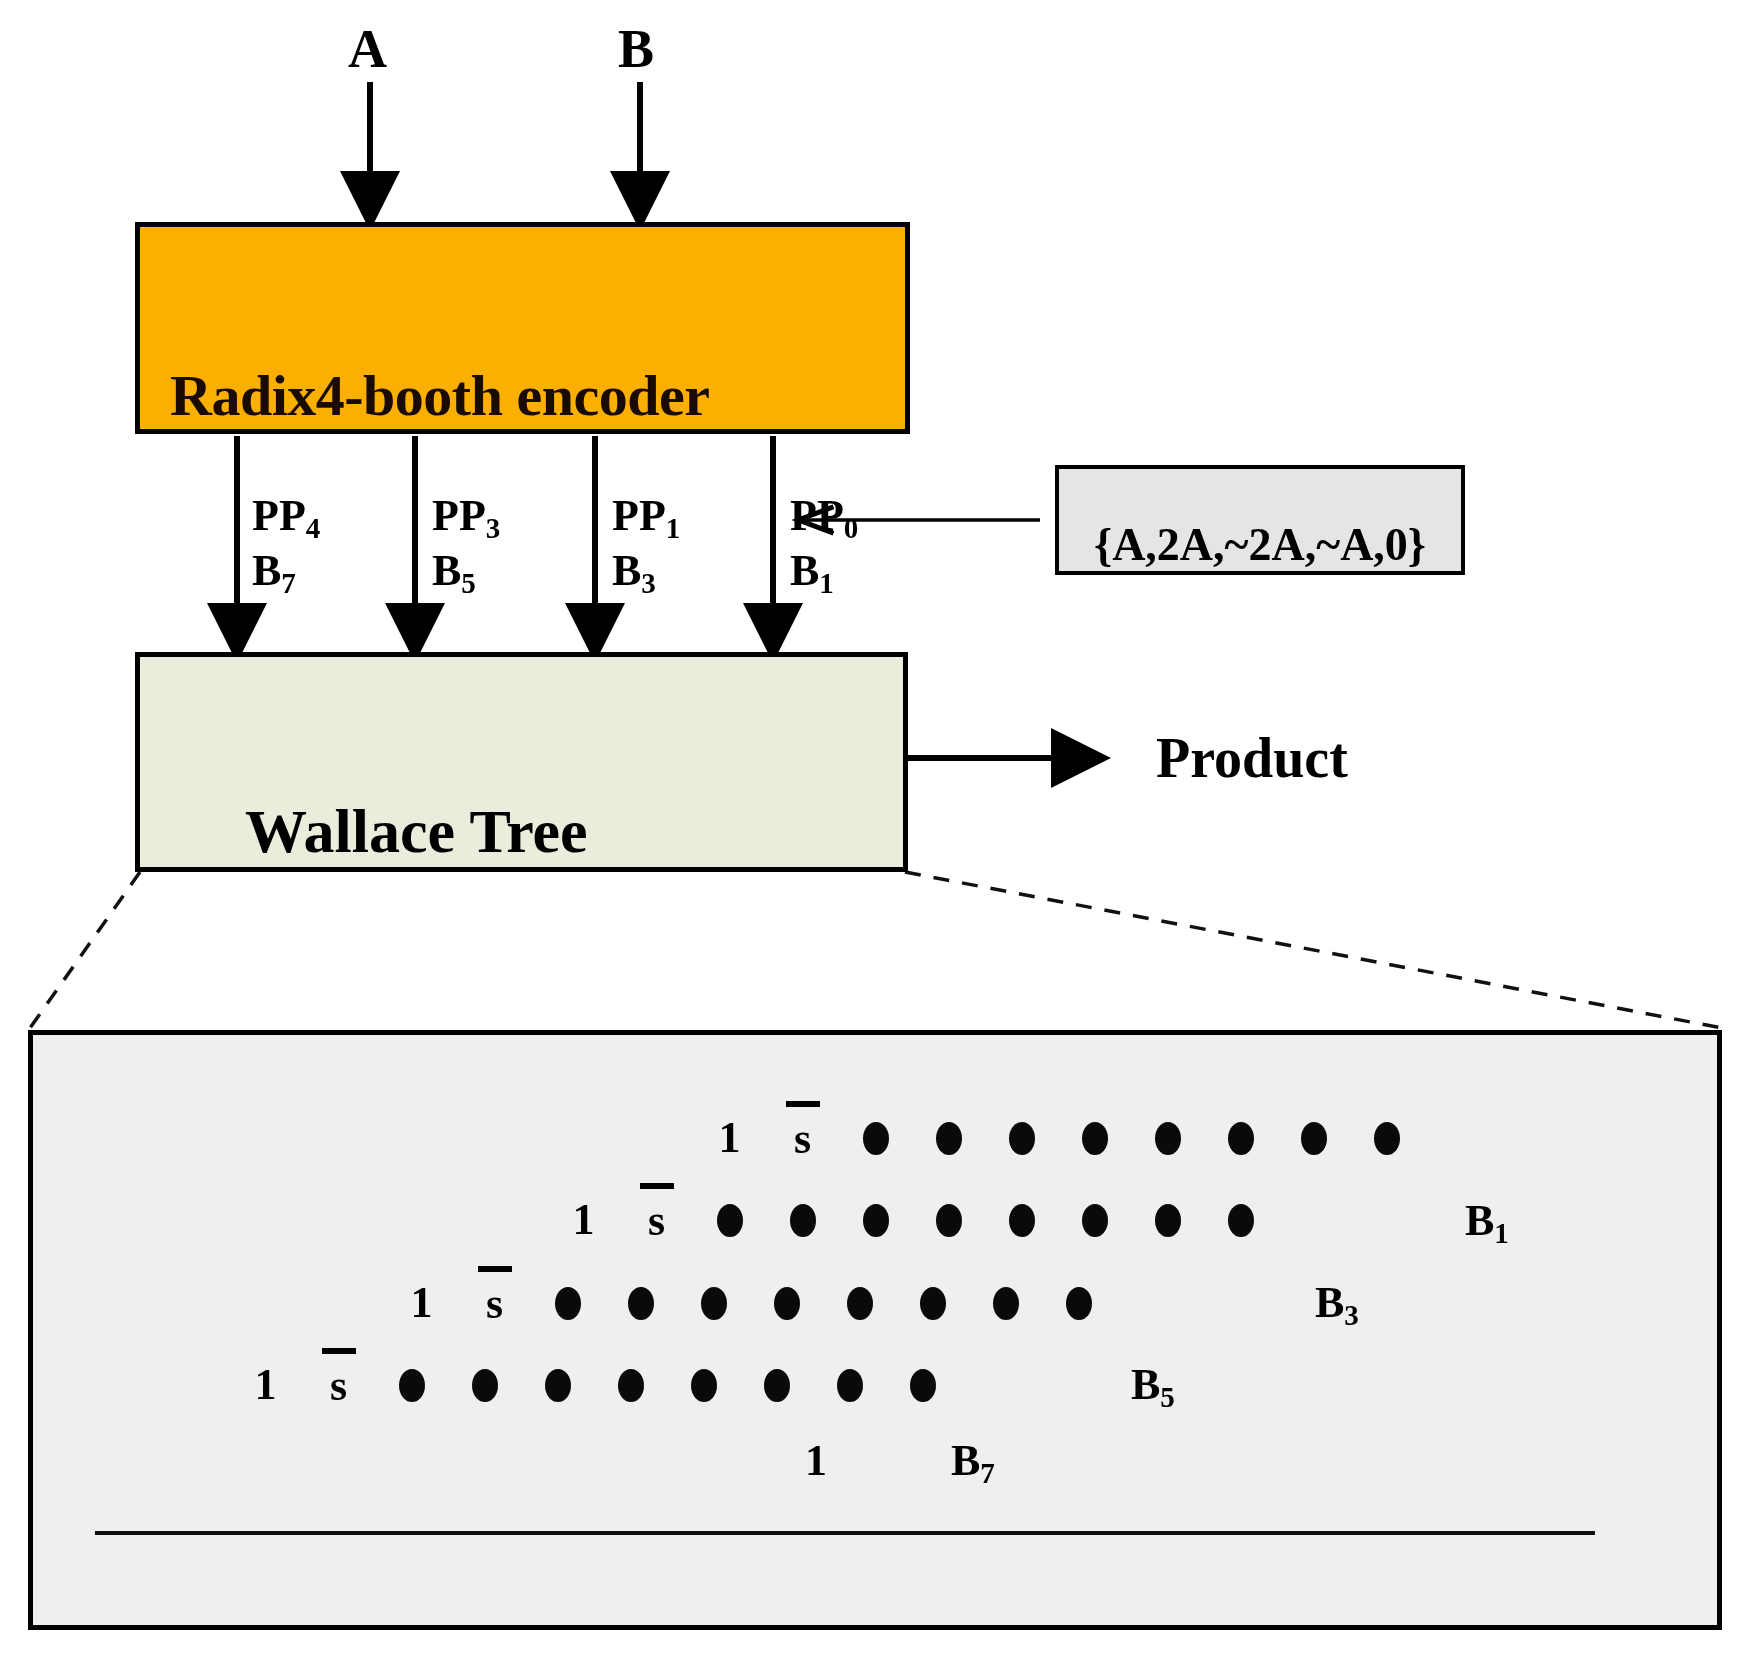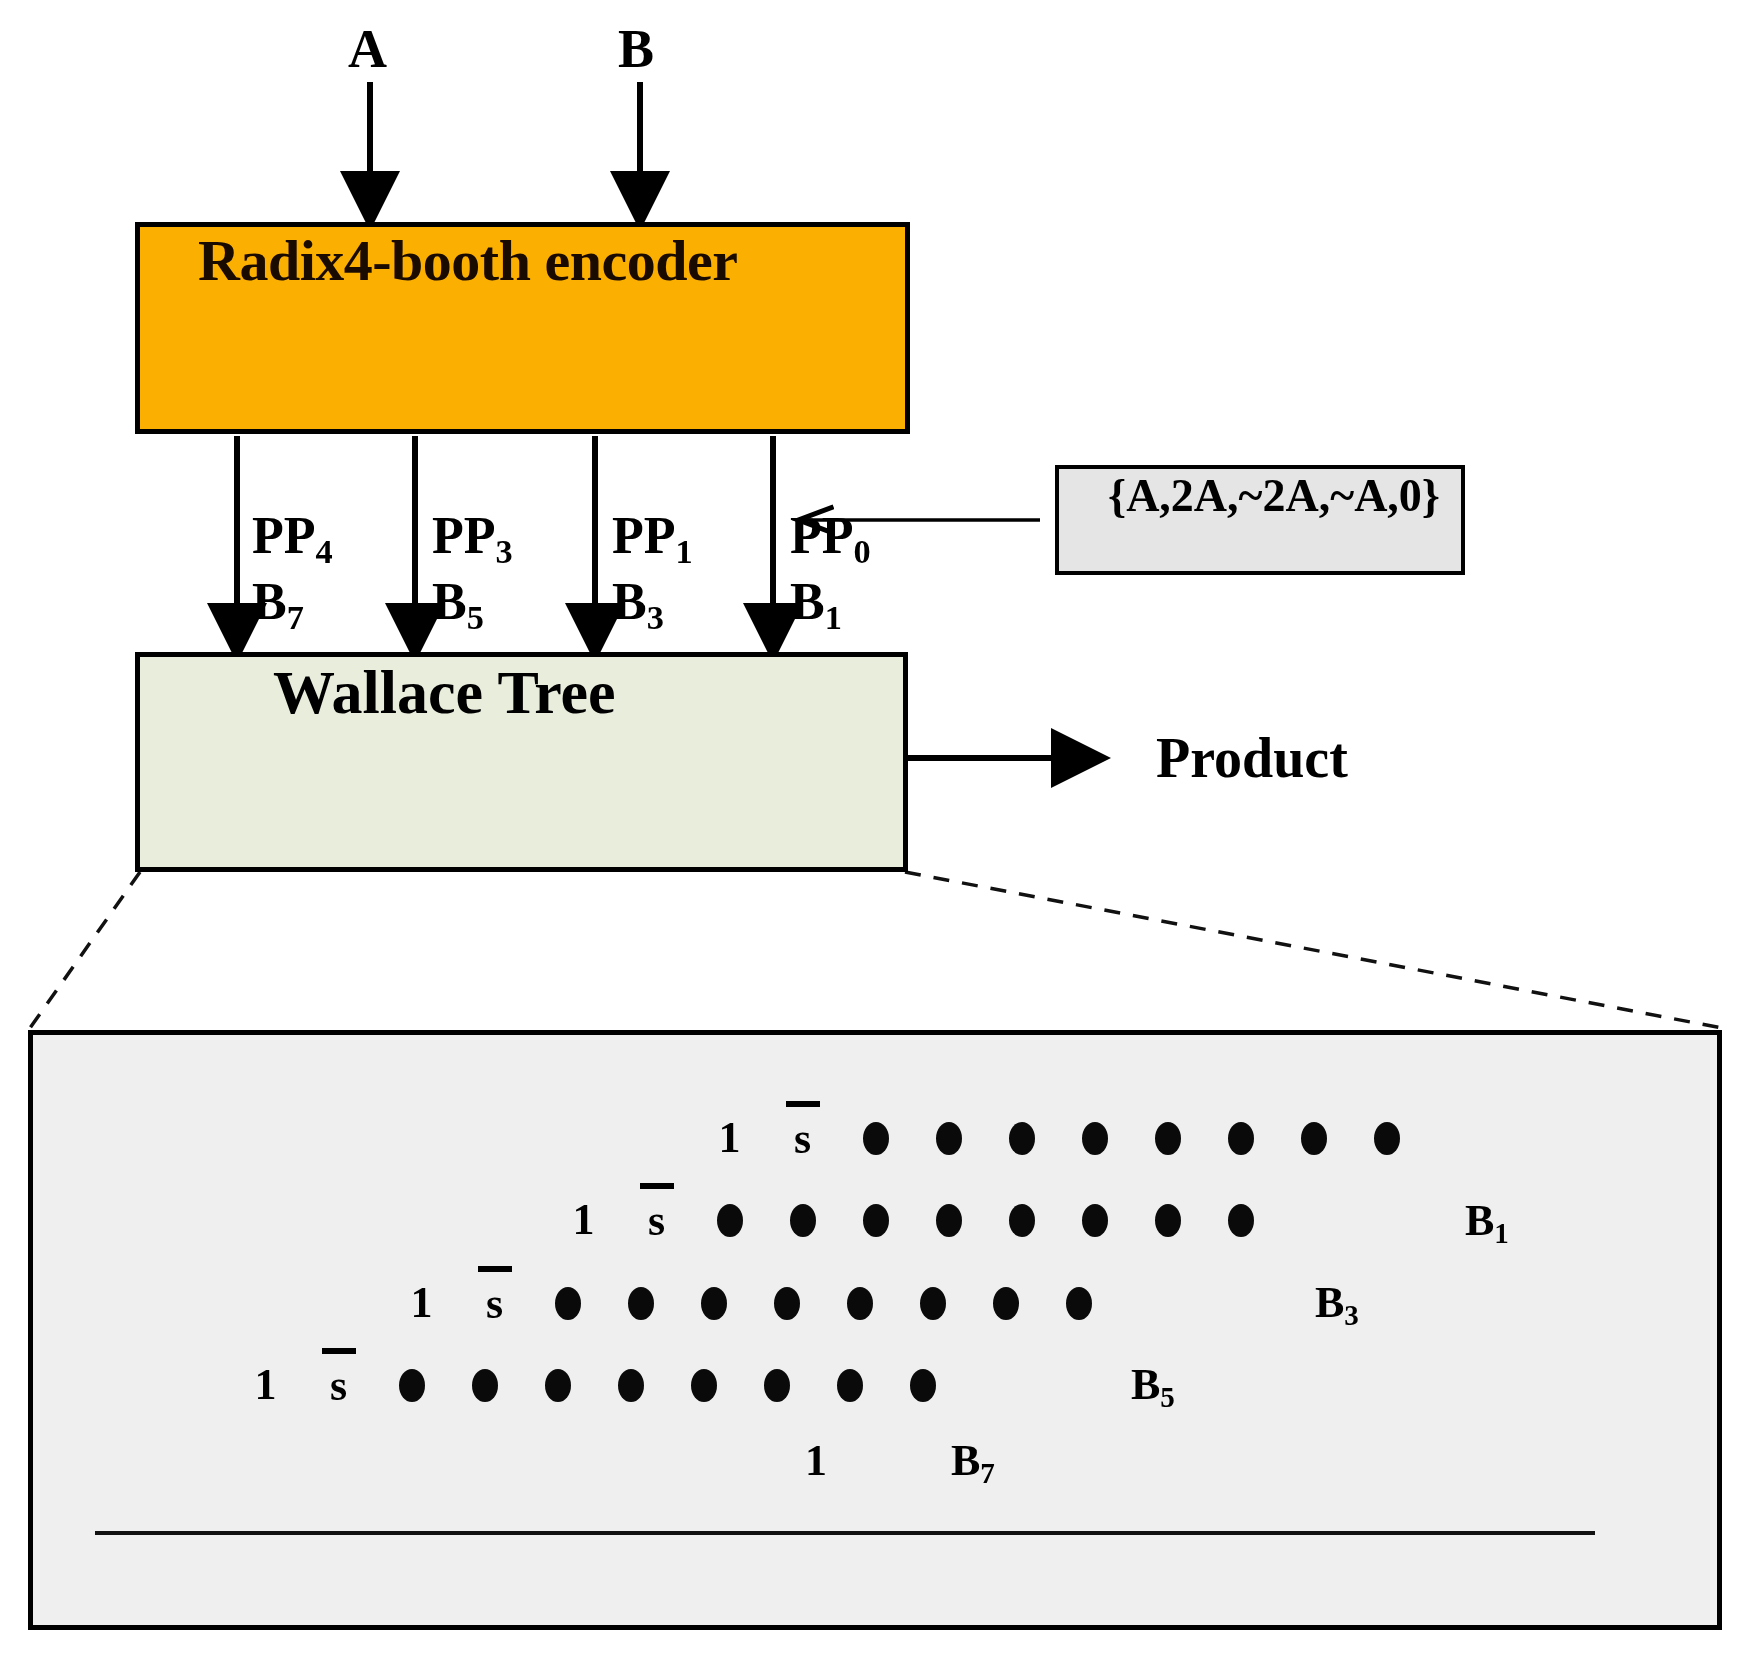--- a/index.html
+++ b/index.html
@@ -7,37 +7,37 @@
        font-family:"Liberation Serif","DejaVu Serif",serif;
        color:#000;overflow:hidden;}
   .stage{position:absolute;left:0;top:0;width:1752px;height:1656px;}
   .abs{position:absolute;}
 
   
   .inlabel{font-size:54px;font-weight:bold;line-height:1;}
 
   
   .box{position:absolute;border:5px solid #000;box-sizing:border-box;
-       display:flex;align-items:flex-start;padding-left:28px;}
+       display:flex;align-items:flex-end;}
   .box-encoder{background:#FBAF00;}
   .box-encoder .btxt{font-size:58px;font-weight:bold;color:#1a0b00;
        padding-left:30px;letter-spacing:-0.5px;white-space:nowrap;}
   .box-wallace{background:#E8EDDC;}
   .box-wallace .btxt{font-size:62px;font-weight:bold;color:#000;
        padding-left:105px;white-space:nowrap;}
   .box-set{background:#e5e5e5;border:4px solid #000;justify-content:center;}
   .box-set .btxt{font-size:46px;font-weight:bold;color:#000;white-space:nowrap;}
 
   
   svg.overlay{position:absolute;left:0;top:0;width:1752px;height:1656px;
               pointer-events:none;}
 
   
-  .wirelab{position:absolute;font-size:52px;font-weight:bold;line-height:1.18;
-           white-space:nowrap;margin-top:15px;}
+  .wirelab{position:absolute;font-size:44px;font-weight:bold;line-height:1.18;
+           white-space:nowrap;}
   .wirelab sub{font-size:0.66em;vertical-align:-0.28em;font-weight:bold;}
 
   .product{position:absolute;font-size:56px;font-weight:bold;white-space:nowrap;}
 
   
   .panel{position:absolute;background:#EFEFEF;border:5px solid #000;
          box-sizing:border-box;}
 
   .dotrow{position:absolute;display:flex;align-items:center;}
   .cell{width:73px;height:56px;display:flex;align-items:center;

